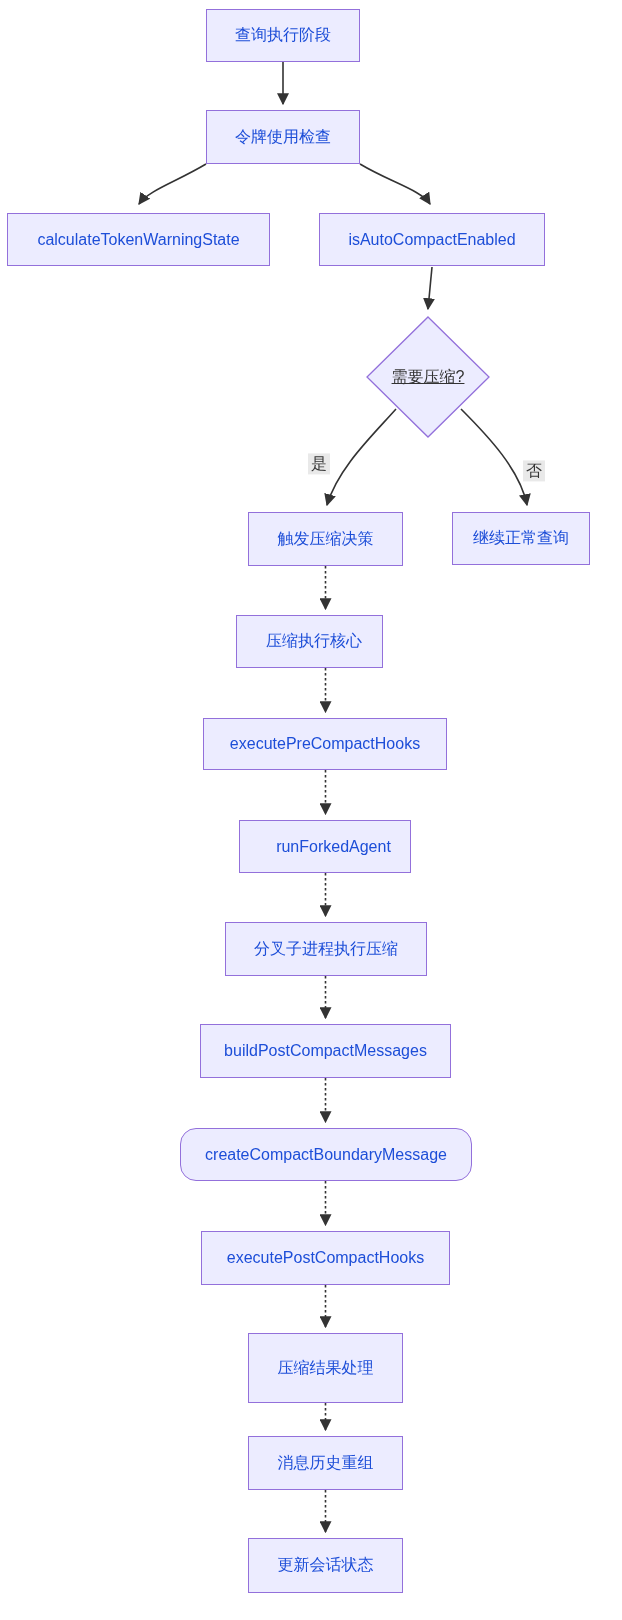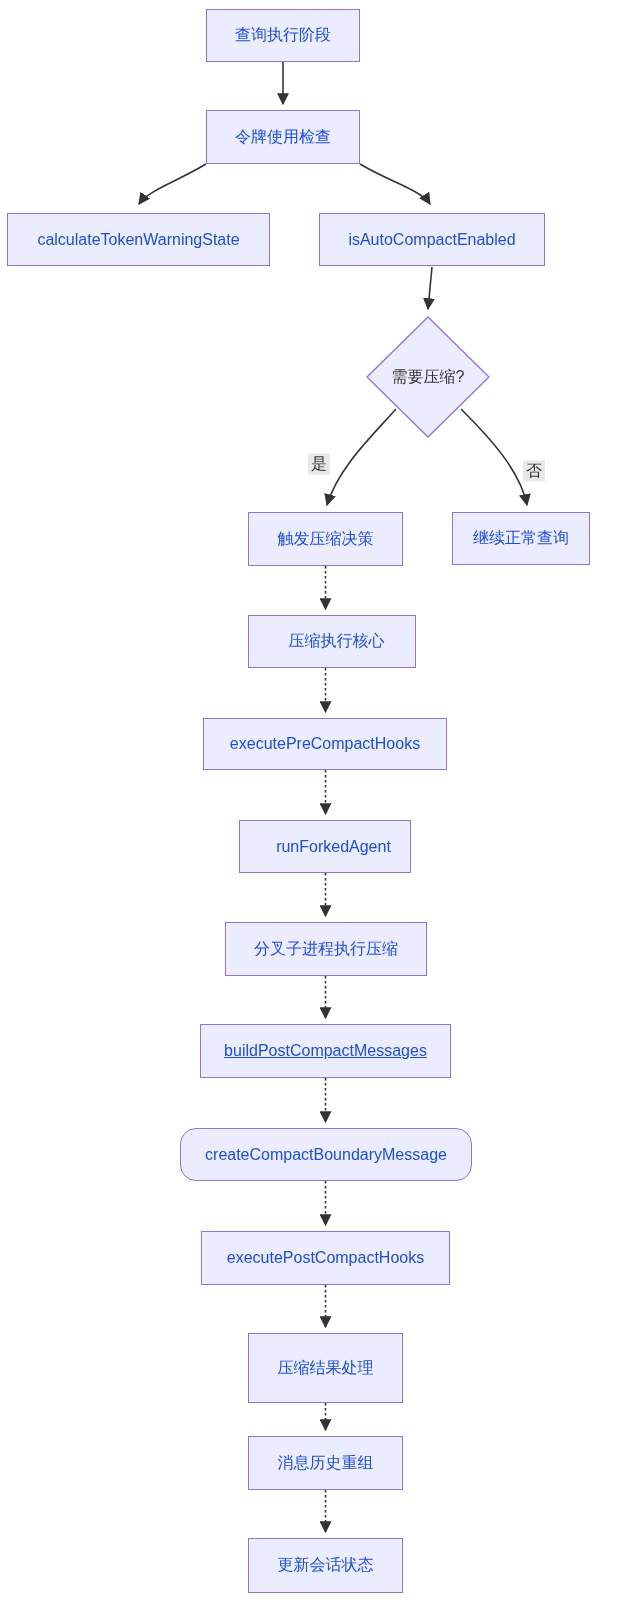--- a/index.html
+++ b/index.html
@@ -43,20 +43,21 @@
   }
   .diamond-label {
     position: absolute;
     color: #333333;
     font-size: 16px;
     display: flex;
     align-items: center;
     justify-content: center;
     text-align: right;
     background: transparent;
+    text-decoration: underline;
   }
   .edge-label {
     position: absolute;
     transform: translate(-50%, -50%);
     background: rgba(232,232,232,0.95);
     color: #333333;
     font-size: 16px;
     line-height: 1.2;
     padding: 1px 3px;
   }
@@ -101,29 +102,29 @@
   <div class="node" style="left:7px;   top:213px; width:263px; height:53px;">calculateTokenWarningState</div>
 
   <div class="node" style="left:319px; top:213px; width:226px; height:53px;">isAutoCompactEnabled</div>
 
   <div class="diamond-label" style="left:368px; top:357px; width:120px; height:40px;">需要压缩?</div>
 
   <div class="node" style="left:452px; top:512px; width:138px; height:53px;">继续正常查询</div>
 
   <div class="node" style="left:248px; top:512px; width:155px; height:54px;">触发压缩决策</div>
 
-  <div class="node" style="left:248px; top:615px; width:168px; height:53px;padding-left:9px;">压缩执行核心</div>
+  <div class="node" style="left:236px; top:615px; width:147px; height:53px;padding-left:9px;">压缩执行核心</div>
 
   <div class="node" style="left:203px; top:718px; width:244px; height:52px;">executePreCompactHooks</div>
 
   <div class="node" style="left:239px; top:820px; width:172px; height:53px;padding-left:17px;">runForkedAgent</div>
 
   <div class="node" style="left:225px; top:922px; width:202px; height:54px;">分叉子进程执行压缩</div>
 
-  <div class="node" style="left:200px; top:1024px; width:251px; height:54px;text-decoration:underline;">buildPostCompactMessages</div>
+  <div class="node" style="left:200px; top:1024px; width:251px; height:54px;">buildPostCompactMessages</div>
 
   <div class="node" style="left:180px; top:1128px; width:292px; height:53px;border-radius:16px;">createCompactBoundaryMessage</div>
 
   <div class="node" style="left:201px; top:1231px; width:249px; height:54px;">executePostCompactHooks</div>
 
   <div class="node" style="left:248px; top:1333px; width:155px; height:70px;">压缩结果处理</div>
 
   <div class="node" style="left:248px; top:1436px; width:155px; height:54px;">消息历史重组</div>
 
   <div class="node" style="left:248px; top:1538px; width:155px; height:55px;">更新会话状态</div>

